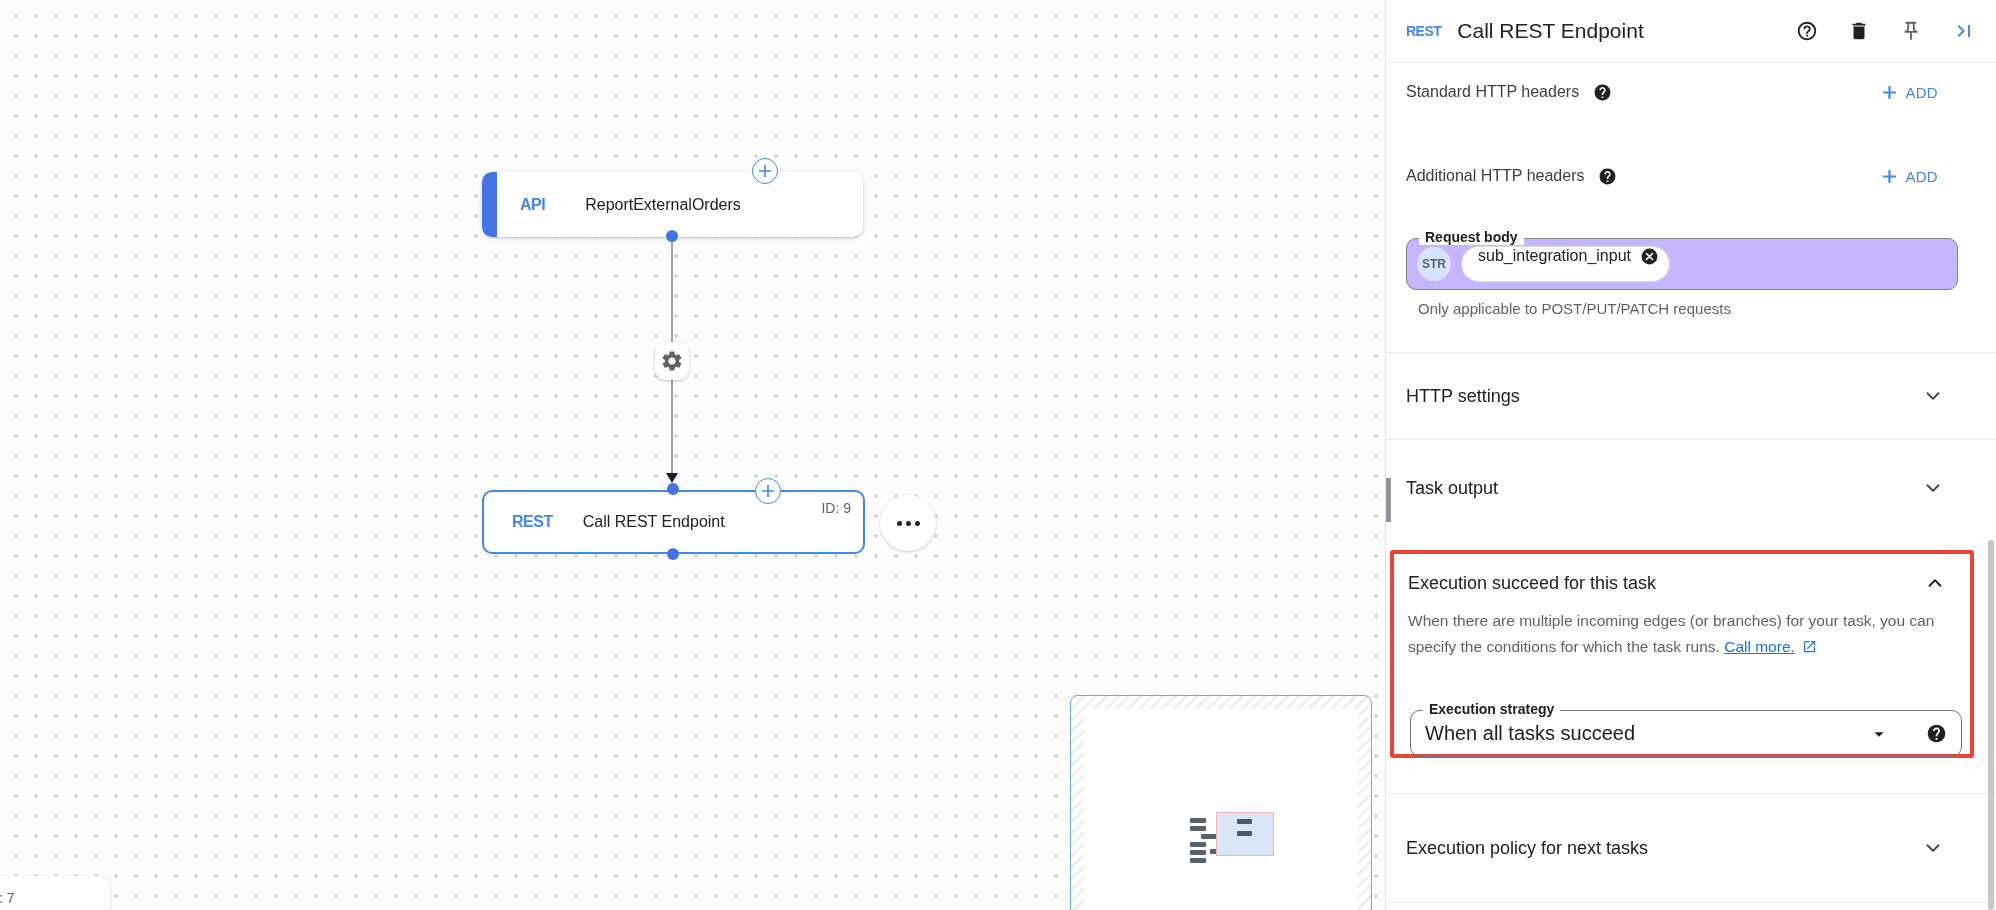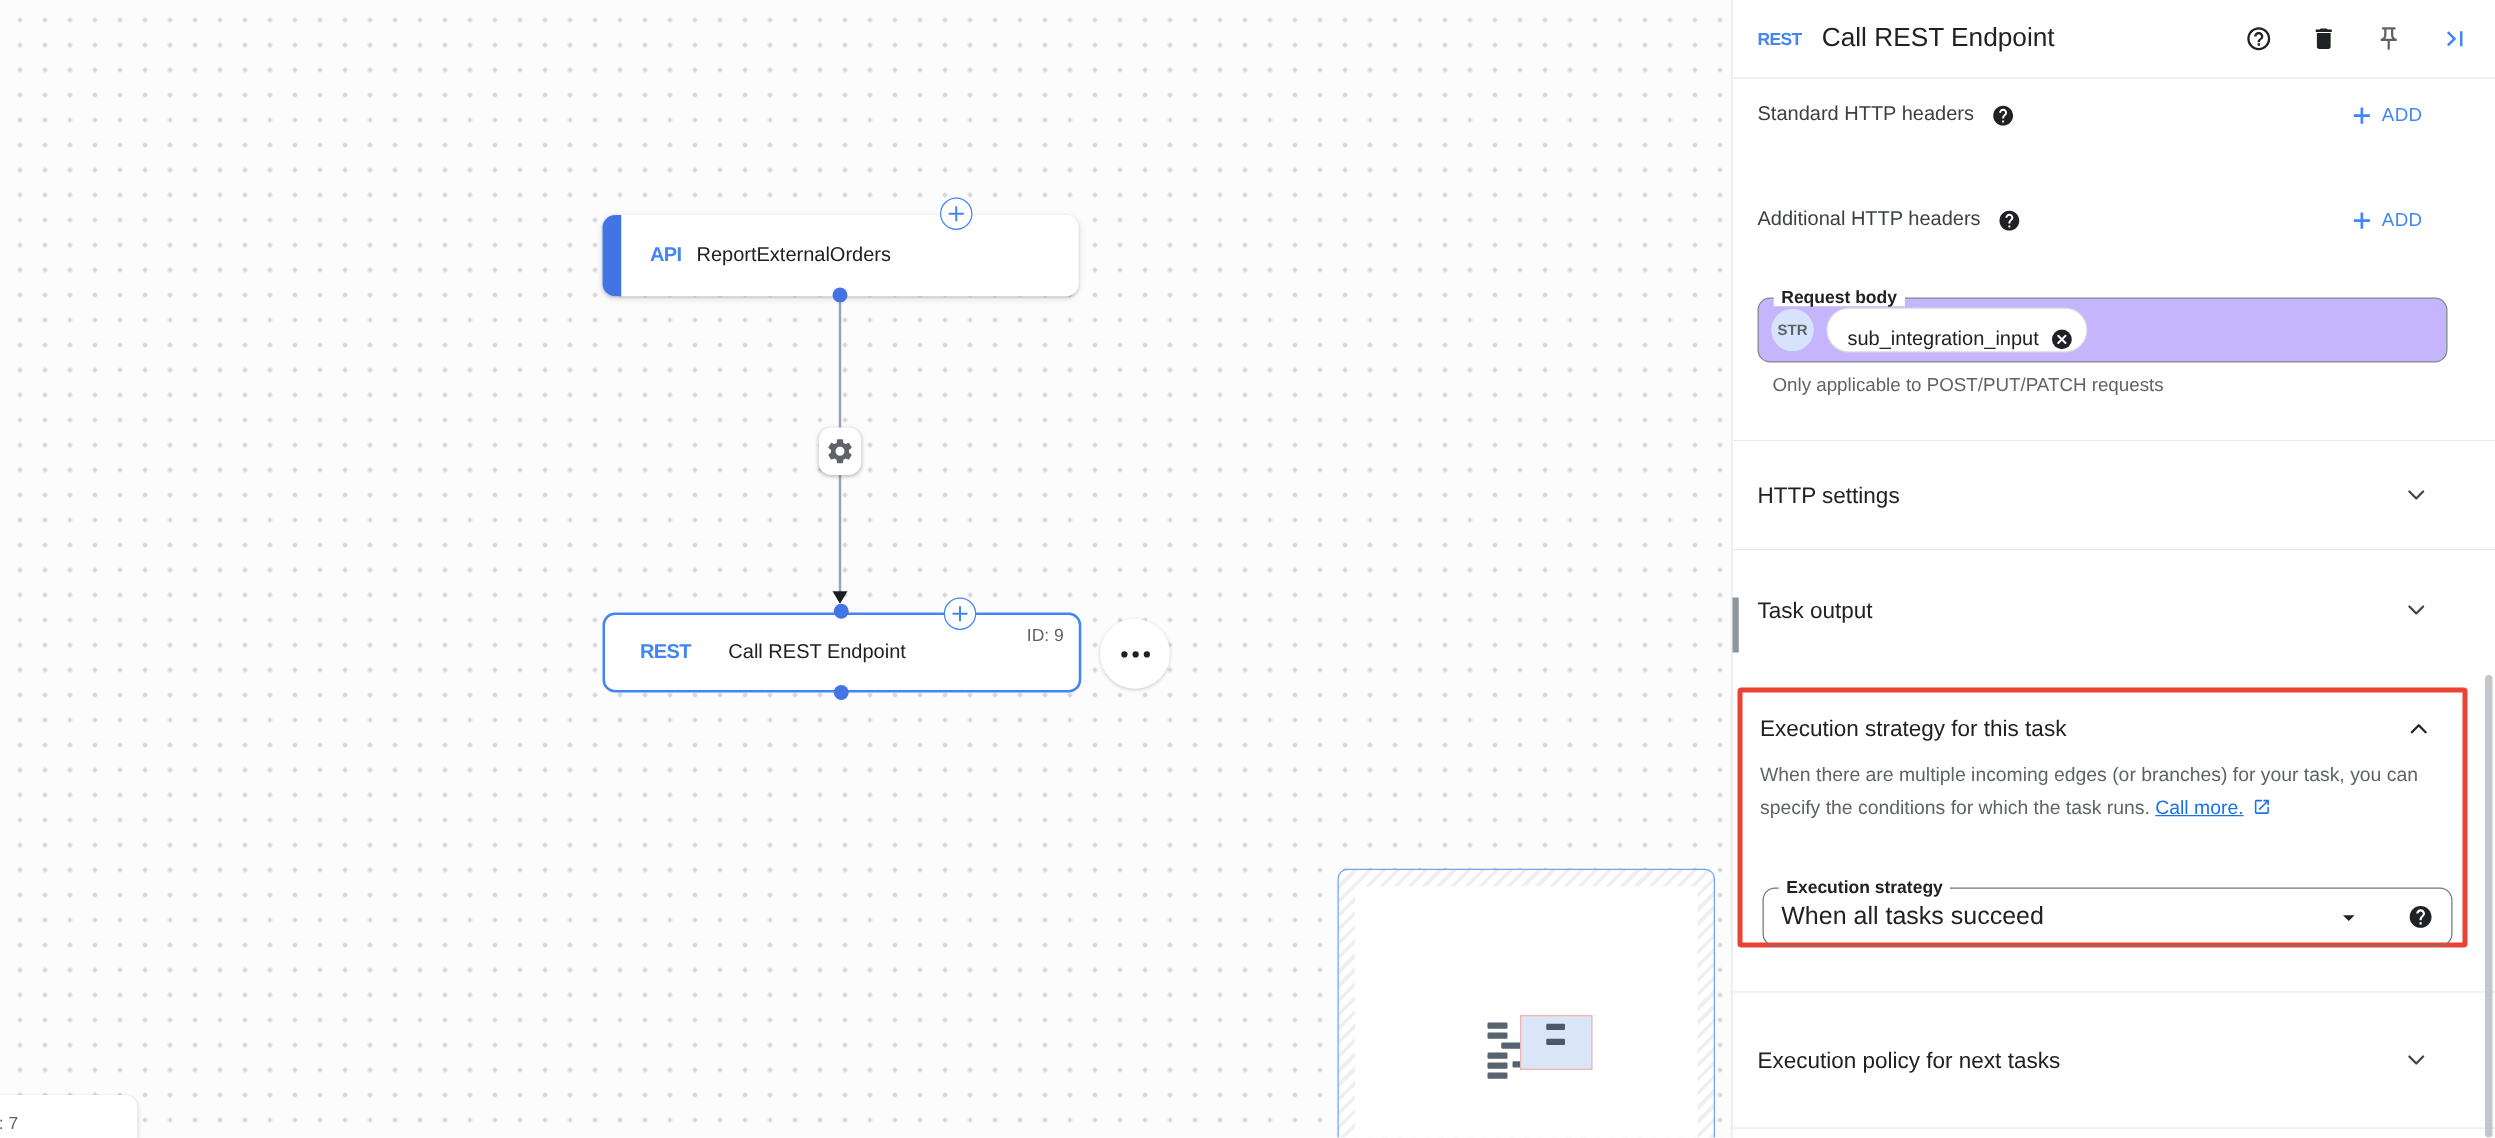--- a/index.html
+++ b/index.html
@@ -14,21 +14,21 @@
     background-size:20px 20px; background-position:6px 6px;
   }
   .node {
     position:absolute; background:#fff; border-radius:10px; display:flex; align-items:center;
     box-shadow:0 1px 2px rgba(60,64,67,.2), 0 2px 6px rgba(60,64,67,.12);
   }
   .node-badge { font-weight:700; font-size:16px; letter-spacing:-0.5px; color:#4285f4; }
   .node-label { font-size:16px; color:#202124; }
   .node1 { left:482px; top:172px; width:381px; height:65px; padding-left:38px; }
   .accent-bar { position:absolute; left:0; top:0; bottom:0; width:15px; background:#4274e3; border-radius:10px 0 0 10px; }
-  .node1 .node-badge { margin-right:12px; }
+  .node1 .node-badge { margin-right:40px; }
   .node2 { left:482px; top:490px; width:383px; height:64px; border:2px solid #4285f4; box-shadow:none; padding-left:28px; }
   .node2 .node-badge { margin-right:30px; }
   .node-id { position:absolute; right:12px; top:8px; font-size:14px; color:#5f6368; }
   .plus-circle {
     position:absolute; width:26px; height:26px; border-radius:50%; background:#fff;
     border:1.5px solid #4285f4; display:flex; align-items:center; justify-content:center; z-index:3;
   }
   .port { position:absolute; width:12px; height:12px; border-radius:50%; background:#4274e3; z-index:2; }
   .edge-line { position:absolute; left:671px; top:237px; width:1.5px; height:243px; background:#9aa3b5; }
   .arrowhead { position:absolute; left:666px; top:473px; width:0; height:0;
@@ -65,21 +65,21 @@
   .hdr-label { font-size:16px; color:#3c4043; }
   .help-filled { margin-left:14px; display:flex; }
   .add-btn { margin-left:auto; display:flex; align-items:center; gap:8px; color:#4285f4; font-size:15px; font-weight:500;
     letter-spacing:.3px; cursor:pointer; }
 
   .outlined-field { position:absolute; border:1px solid #80868b; border-radius:10px; background:#c4b5fd; }
   .field-label { position:absolute; top:-10px; left:12px; background:#fff; padding:0 6px; font-size:14px; font-weight:700; color:#202124; }
   .req-body { left:20px; top:238px; width:552px; height:52px; display:flex; align-items:center; padding:0 10px; }
   .str-badge { width:34px; height:34px; border-radius:50%; background:#d7e3fb; color:#5f6368; font-size:12px; font-weight:700;
     display:flex; align-items:center; justify-content:center; margin-right:10px; }
-  .chip { display:flex; align-items:flex-end; gap:9px; border:1px solid #dadce0; border-radius:18px; height:36px;
+  .chip { display:flex; align-items:flex-start; gap:9px; border:1px solid #dadce0; border-radius:18px; height:36px;
     padding:0 10px 0 16px; font-size:16px; color:#202124; background:#fff; }
   .helper-text { position:absolute; left:32px; top:300px; font-size:15px; color:#5f6368; }
 
   .section-row { position:absolute; left:0; right:0; display:flex; align-items:center; padding:0 52px 0 20px; cursor:pointer; }
   .section-title { font-size:18px; font-weight:500; color:#202124; flex:1; }
   .sec-http { top:352px; height:88px; border-top:1px solid #e8eaed; border-bottom:1px solid #e8eaed; }
   .sec-task { top:440px; height:96px; }
   .sec-policy { top:793px; height:110px; border-top:1px solid #e8eaed; border-bottom:1px solid #e8eaed; }
 
   .drag-bar { position:absolute; left:0; top:478px; width:5px; height:44px; background:#8f959b; }
@@ -247,21 +247,21 @@
     <span class="section-title">Task output</span>
     <svg width="22" height="22" viewBox="0 0 24 24" fill="none">
         <path d="M6 9l6 6 6-6" stroke="#444746" stroke-width="2" stroke-linecap="round" stroke-linejoin="round"></path>
       </svg>
   </div>
 
   <div class="drag-bar"></div>
 
   <div class="highlight-box" style="border-color: rgb(234, 67, 53);">
     <div class="hl-head">
-      <span class="section-title">Execution strategy for this task</span>
+      <span class="section-title">Execution succeed for this task</span>
       <svg width="22" height="22" viewBox="0 0 24 24" fill="none">
           <path d="M6 15l6-6 6 6" stroke="#202124" stroke-width="2" stroke-linecap="round" stroke-linejoin="round"></path>
         </svg>
     </div>
     <div class="hl-desc">
       <span>When there are multiple incoming edges (or branches) for your task, you can specify the conditions for which the task runs.</span>
       <span class="learn-more">Call more.</span>
       <svg class="ext-link" width="15" height="15" viewBox="0 0 24 24" fill="#1a73e8">
           <path d="M19 19H5V5h7V3H5c-1.11 0-2 .9-2 2v14c0 1.1.89 2 2 2h14c1.1 0 2-.9 2-2v-7h-2v7zM14 3v2h3.59l-9.83 9.83 1.41 1.41L19 6.41V10h2V3h-7z"></path>
         </svg>

